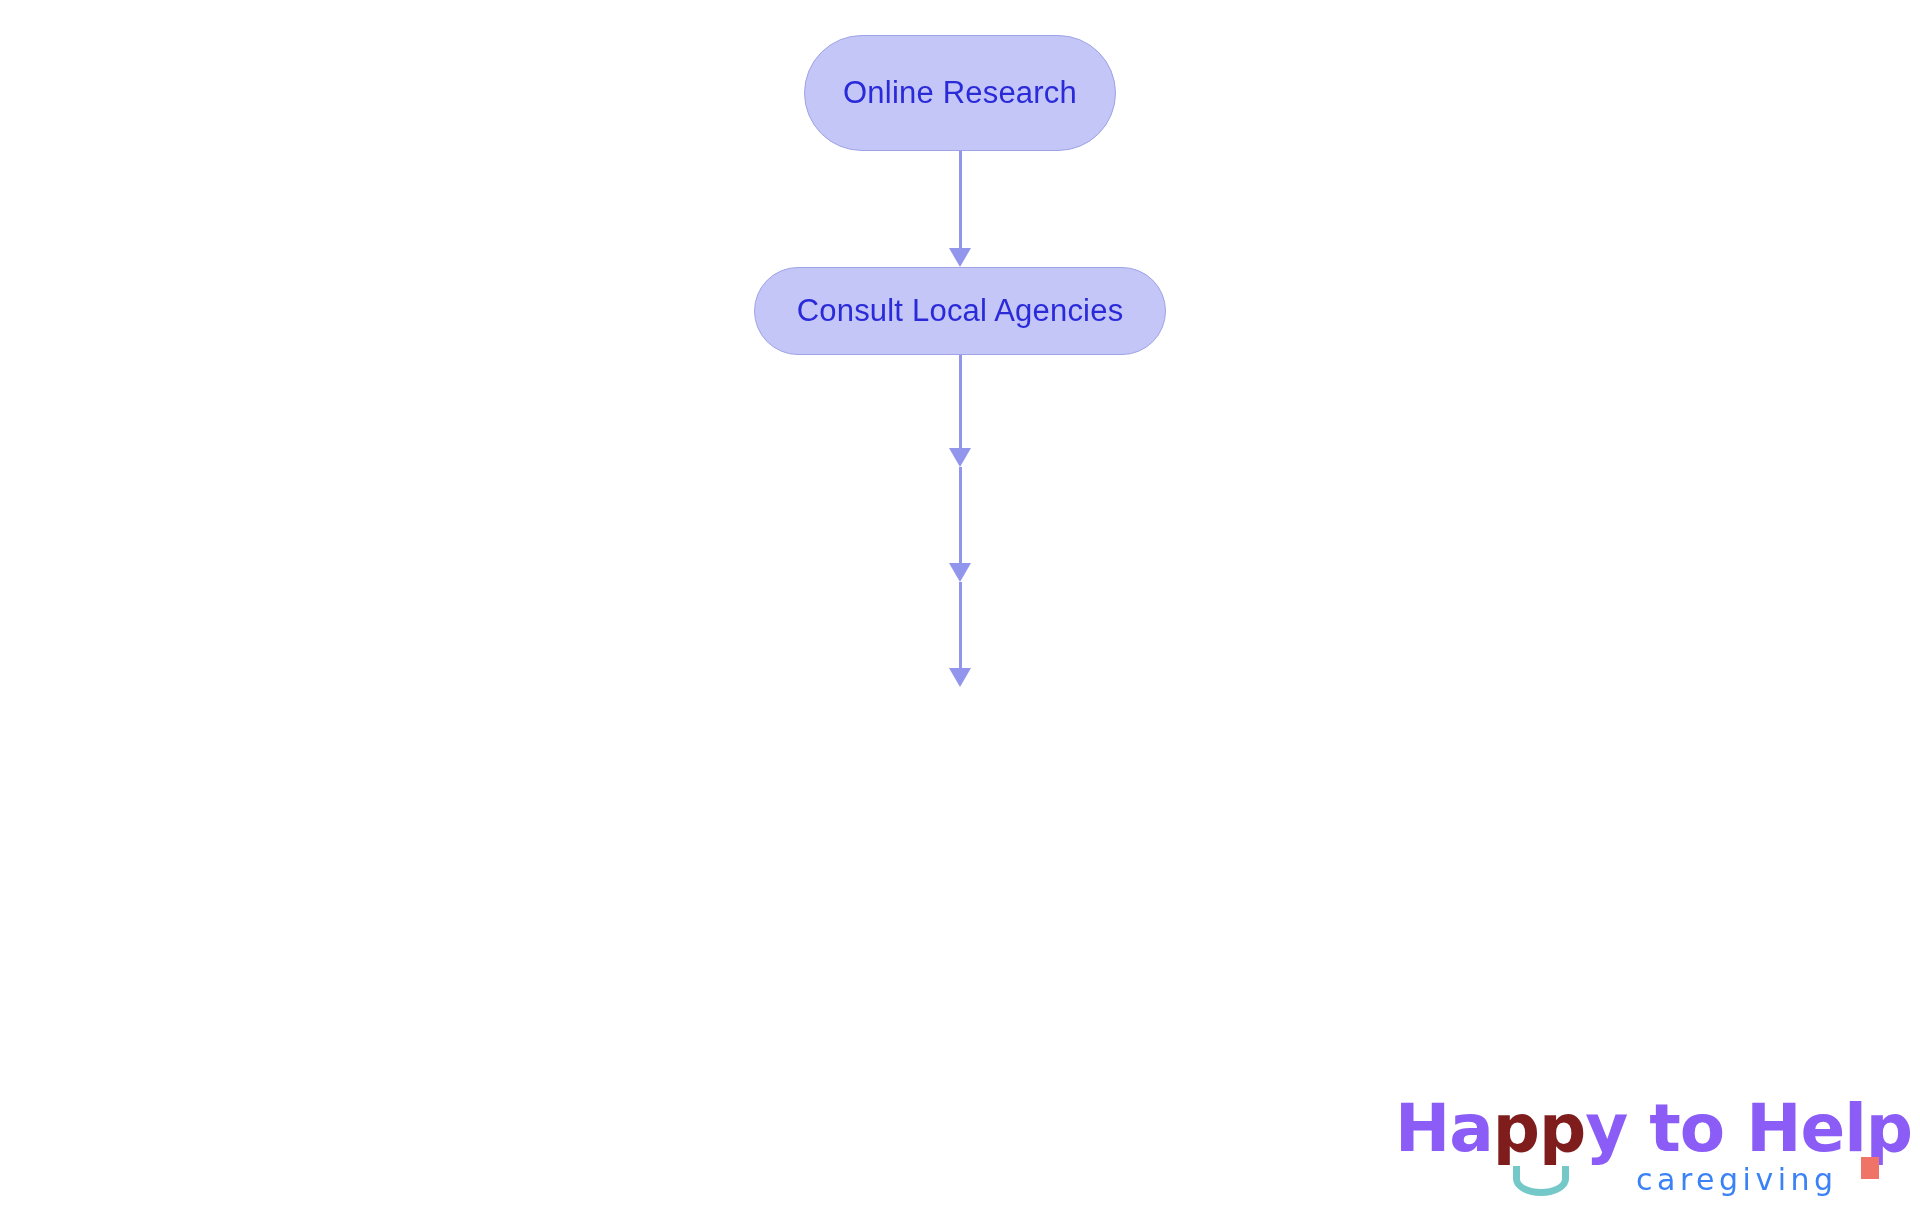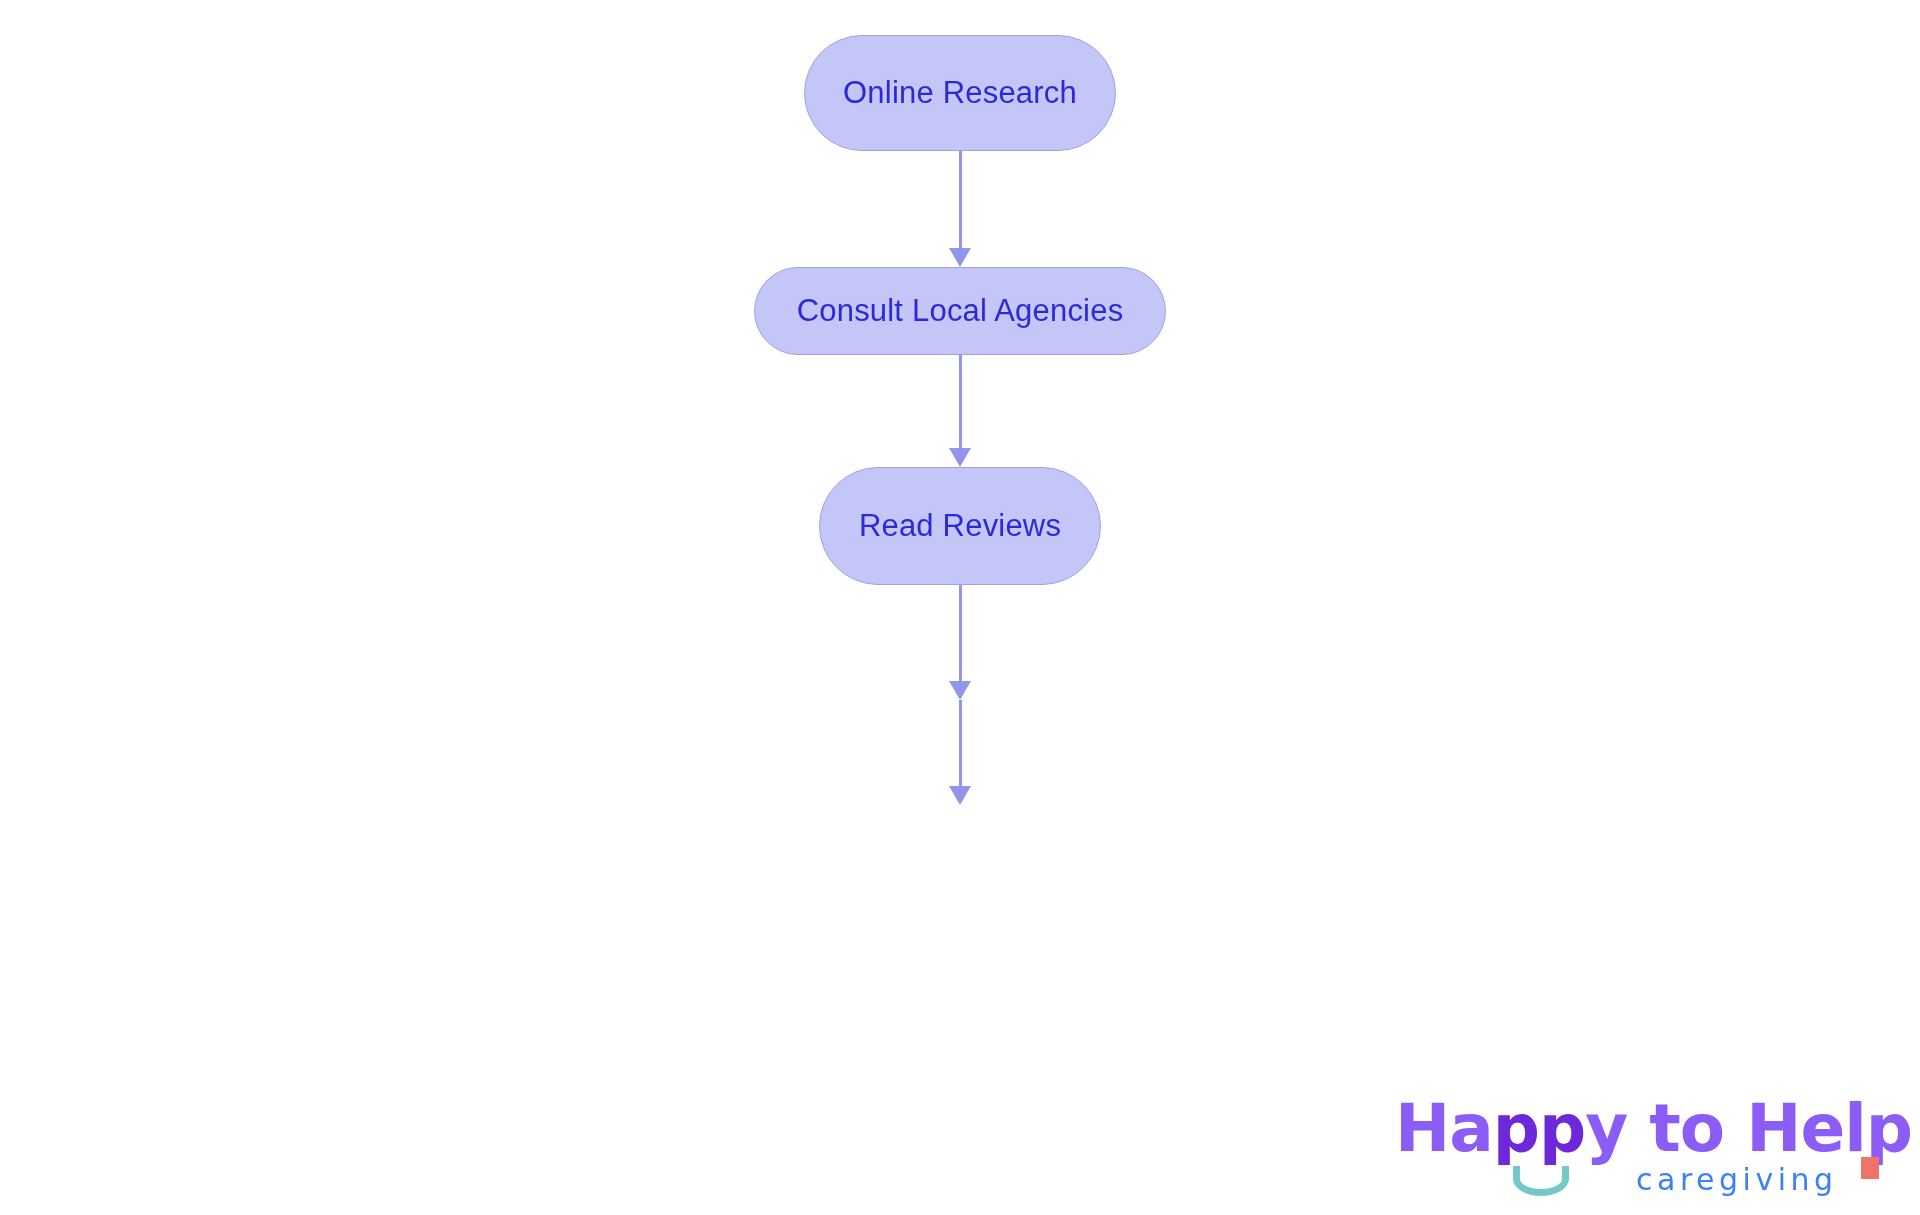--- a/index.html
+++ b/index.html
@@ -110,21 +110,21 @@
     left: 0;
     top: 0;
     font-family: "DejaVu Sans", sans-serif;
     font-size: 66px;
     font-weight: 700;
     letter-spacing: -1px;
     line-height: 1;
     white-space: nowrap;
   }
   .w-coral { color: #8b5cf6; }
-  .w-teal  { color: #6d28d9; }
+  .w-teal  { color: #7f1d1d; }
 
   .logo-smile {
     position: absolute;
     left: 118px;
     top: 70px;
     width: 56px;
     height: 30px;
     border: 7px solid #74c9c8;
     border-top: none;
     border-bottom-left-radius: 56px 34px;
@@ -171,23 +171,20 @@
 
     <div class="node n1">
       <span class="node-label">Consult Local Agencies</span>
     </div>
 
     <div class="connector c1">
       <div class="line"></div>
       <div class="head"></div>
     </div>
 
-    <div class="node n2">
-      <span class="node-label">Read Reviews</span>
-    </div>
 
     <div class="connector c2">
       <div class="line"></div>
       <div class="head"></div>
     </div>
 
 
     <div class="connector c3">
       <div class="line"></div>
       <div class="head"></div>

